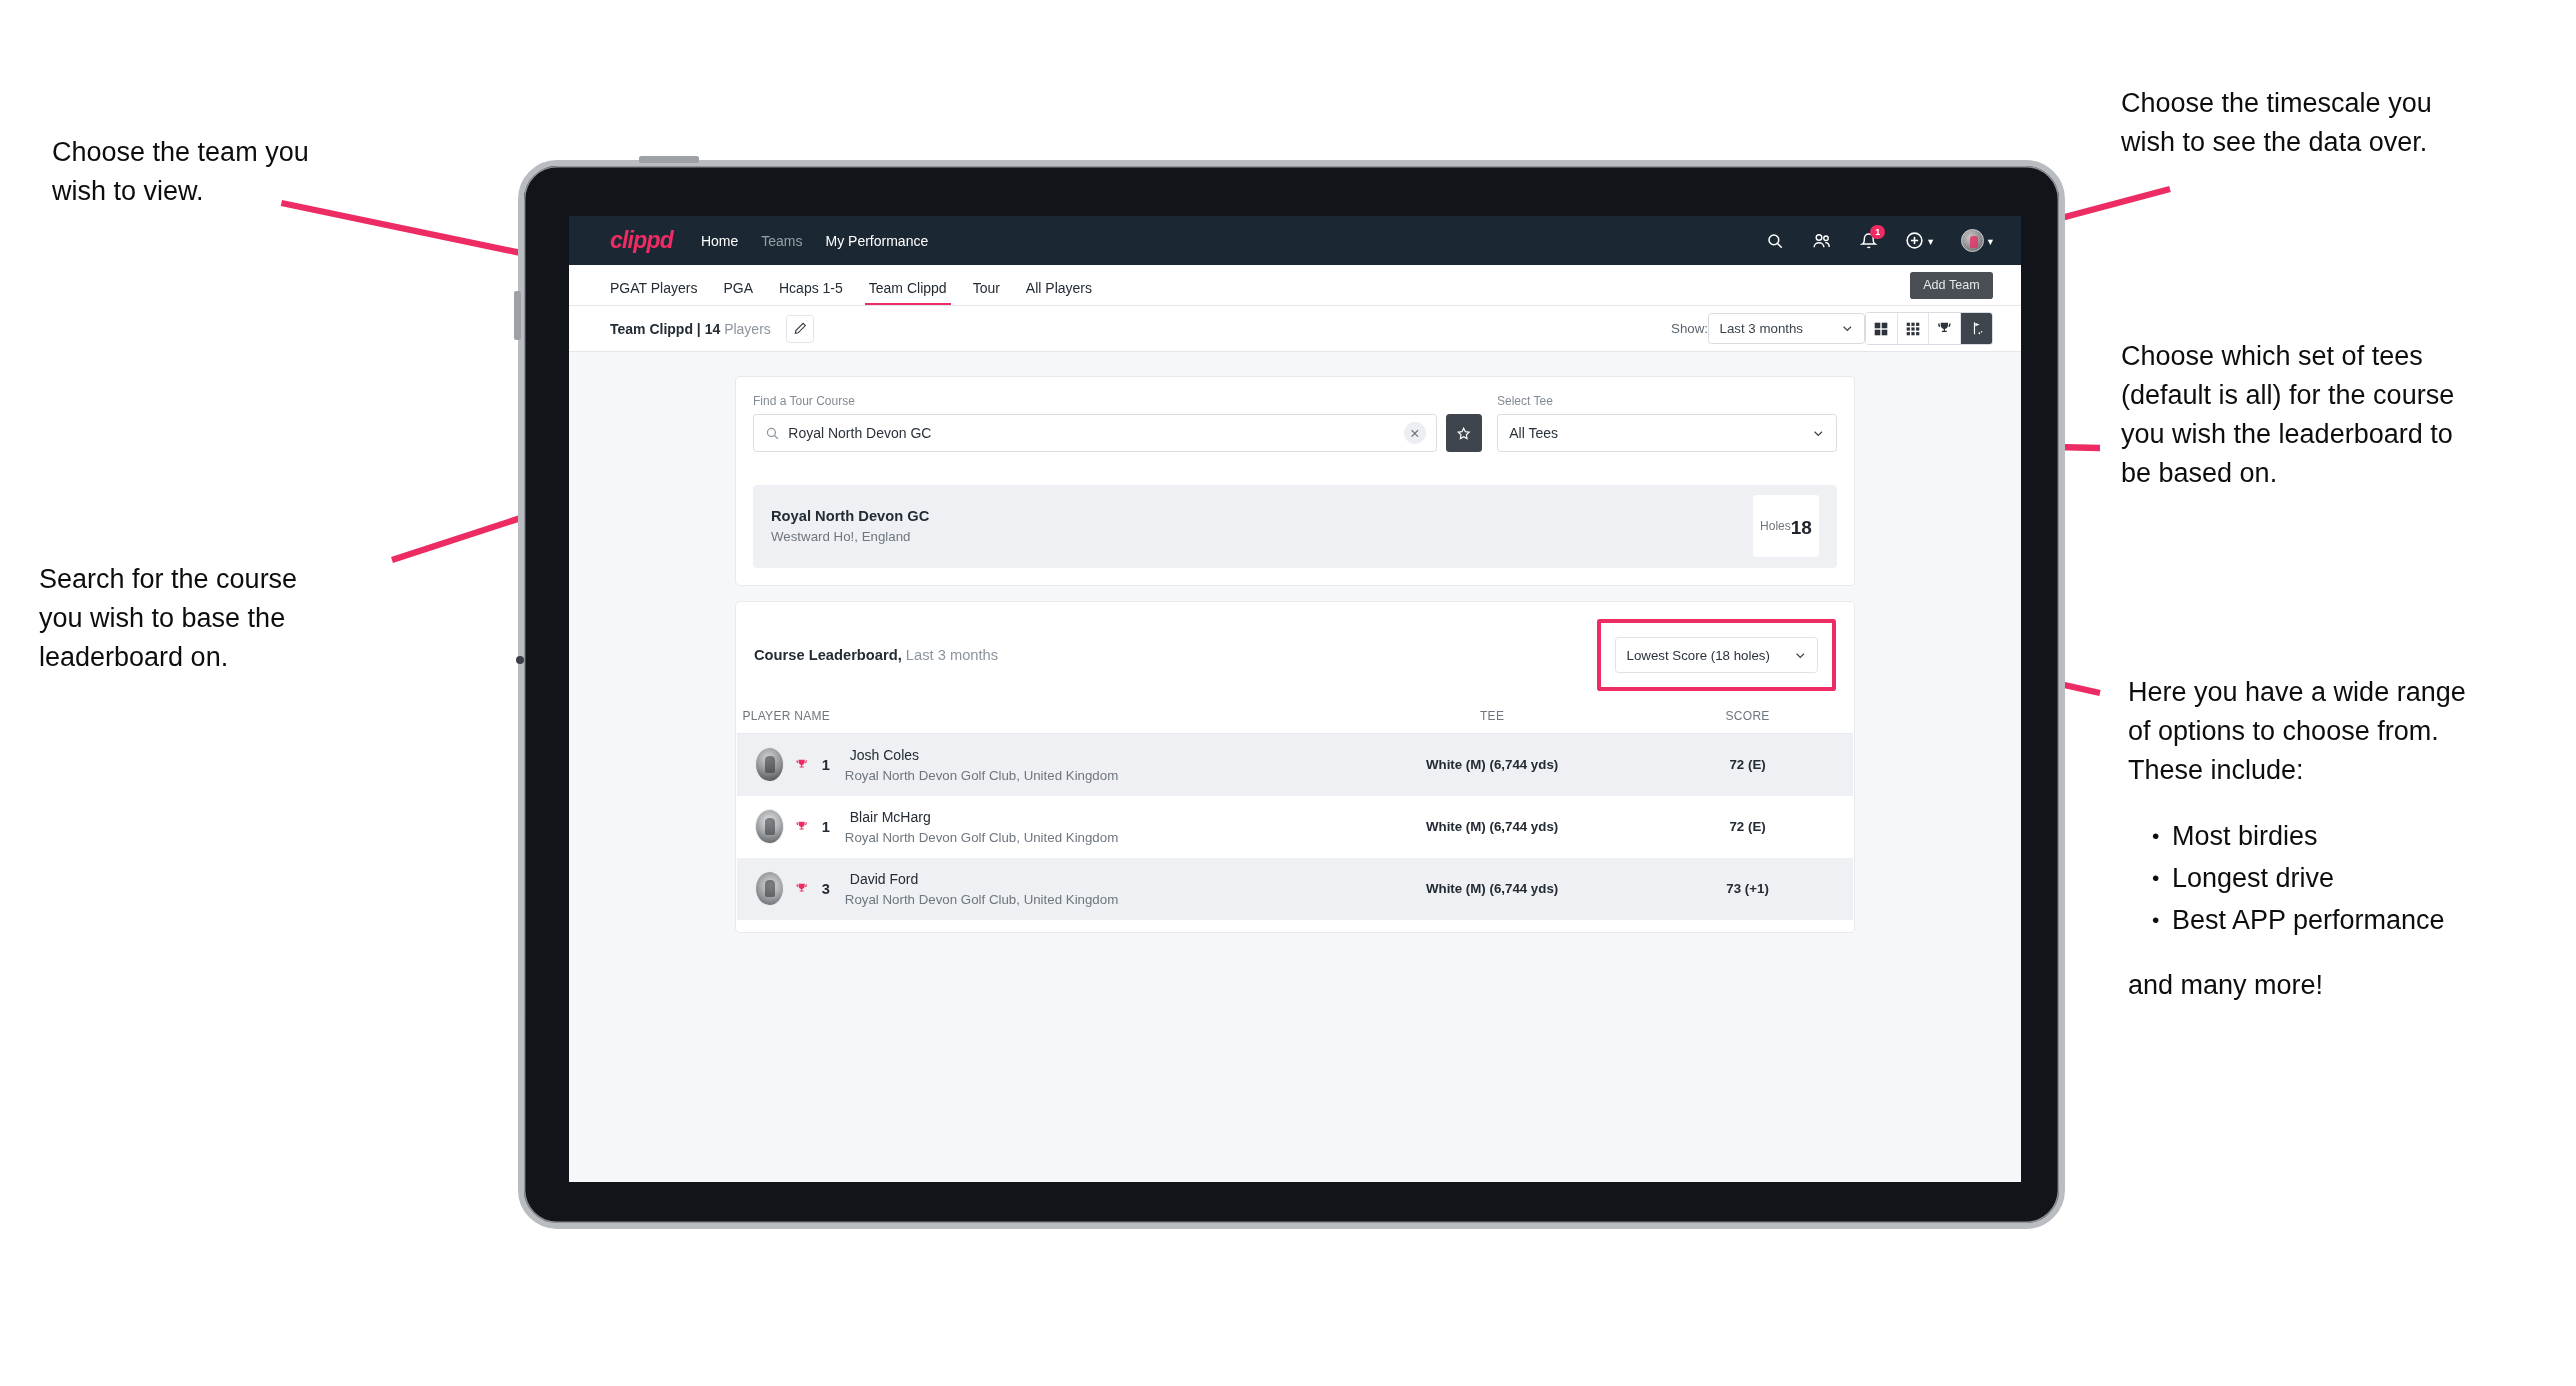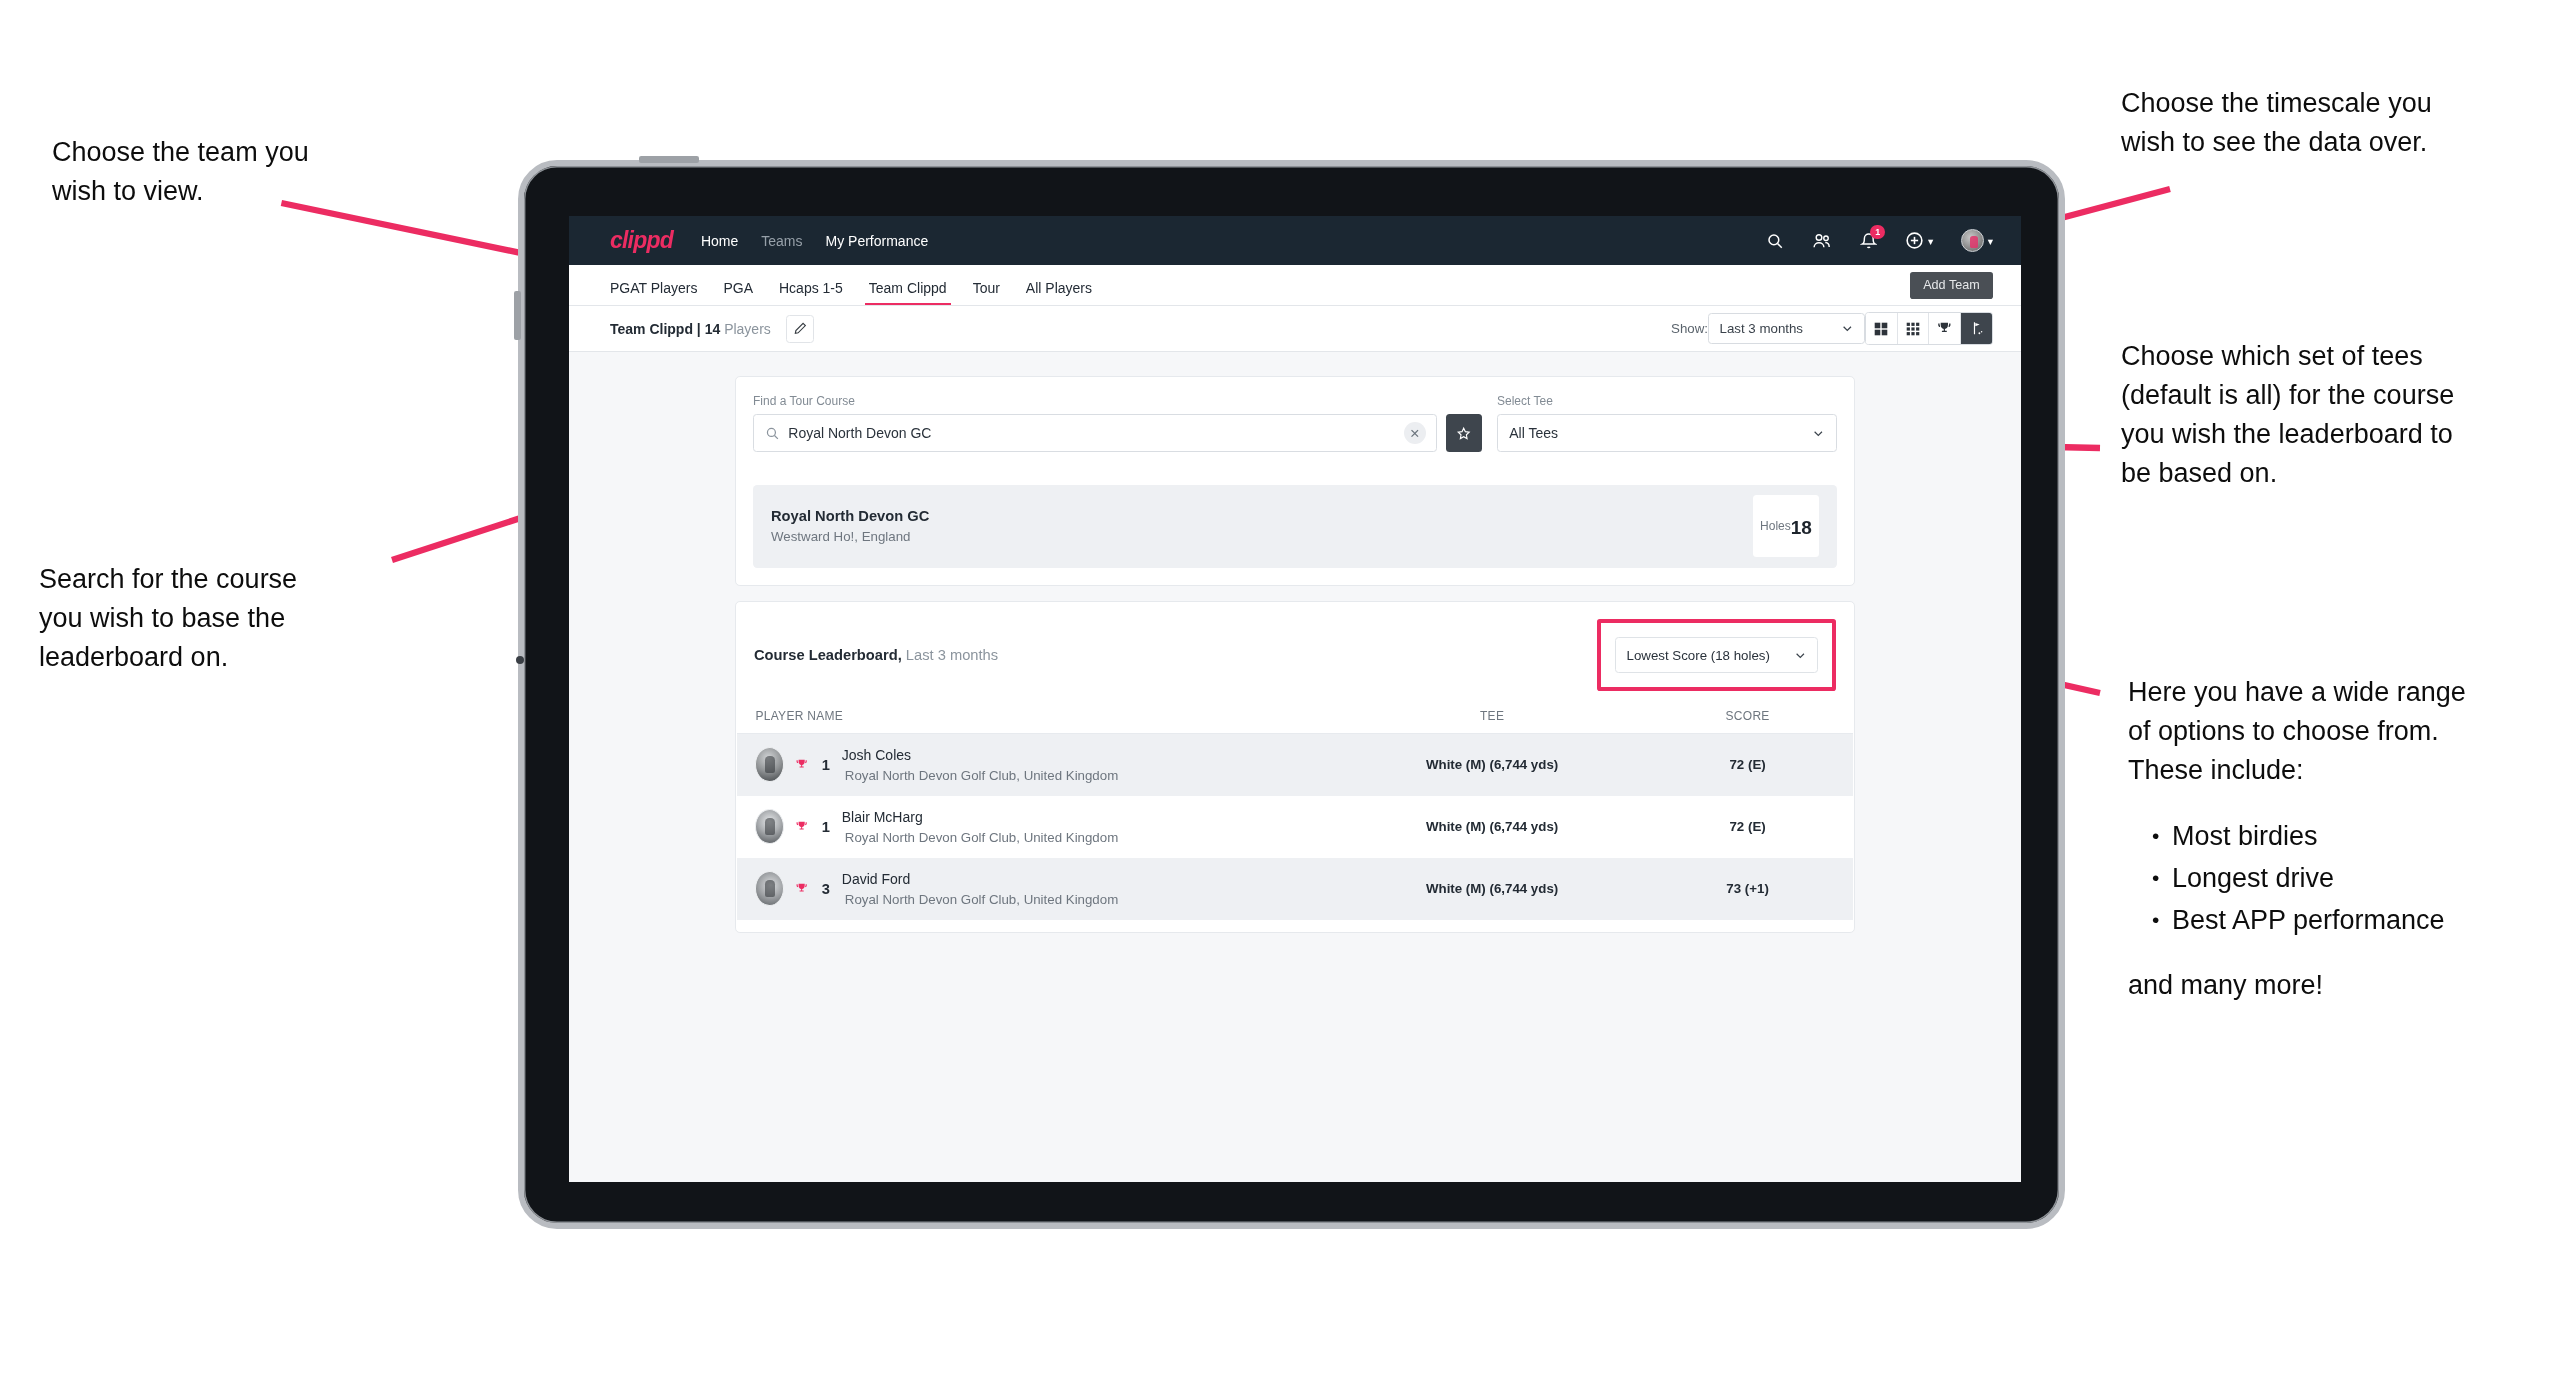--- a/index.html
+++ b/index.html
@@ -198,21 +198,21 @@
     border: 1.4px solid #eef0f2; flex: none; overflow:hidden; position:relative;
   }
   .pavatar.b { background: radial-gradient(circle at 50% 35%, #e6e8ea 0%, #a8abae 45%, #4d5155 100%); }
   .pavatar.c { background: radial-gradient(circle at 55% 40%, #dddfe1 0%, #9ea1a4 50%, #55595d 100%); }
   .pavatar::after {
     content:""; position:absolute; left:9px; top:7.7px; width:9.8px; height:17px;
     background:#2b2f33; border-radius:4.2px 4.2px 2.1px 2.1px; opacity:.55;
   }
   .trophy-mini { width: 21px; display:flex; justify-content:center; margin-left: 7px; }
   .rank { font-size: 14.7px; font-weight:700; color:#232b34; width: 24px; text-align:center; margin-left: 1.4px; }
-  .pname { font-size: 14px; color:#232b34; margin-left: 4px; }
+  .pname { font-size: 14px; color:#232b34; margin-left: 12px; }
   .pclub { font-size: 13.3px; color:#6e767f; margin-top: 4.9px; margin-left: 7px; }
   .tee-cell, .score-cell { text-align:center; font-size: 13.3px; color:#232b34; font-weight:700; }
 </style>
 </head>
 <body>
 
 <div id="root">
 
   <svg class="arrows" viewBox="0 0 3680 1980">
     <defs>
@@ -437,21 +437,21 @@
                 <svg width="12.6" height="12.6" viewBox="0 0 24 24" fill="none" stroke="#3a424b" stroke-width="2.2">
                     <path d="M5 9l7 7 7-7"></path>
                   </svg>
               </div>
             </div>
           </div>
 
           <table class="lb">
             <thead>
               <tr>
-                <th style="padding-left:18px;">PLAYER NAME</th>
+                <th style="padding-left:5px;">PLAYER NAME</th>
                 <th class="c" style="width:301px;">TEE</th>
                 <th class="c" style="width:210px;">SCORE</th>
               </tr>
             </thead>
             <tbody>
               <tr class="alt">
                 <td>
                   <div class="pcell">
                     <span class="pavatar"></span>
                     <span class="trophy-mini">

